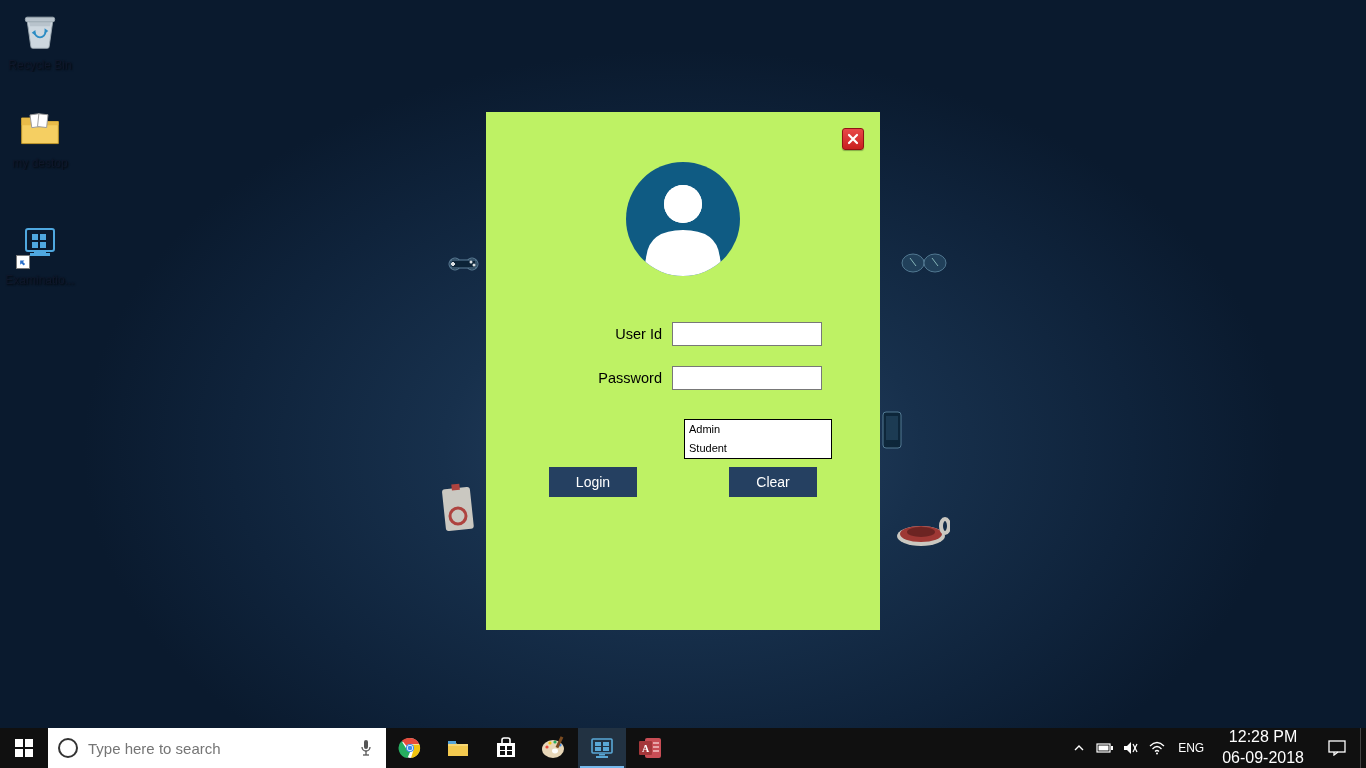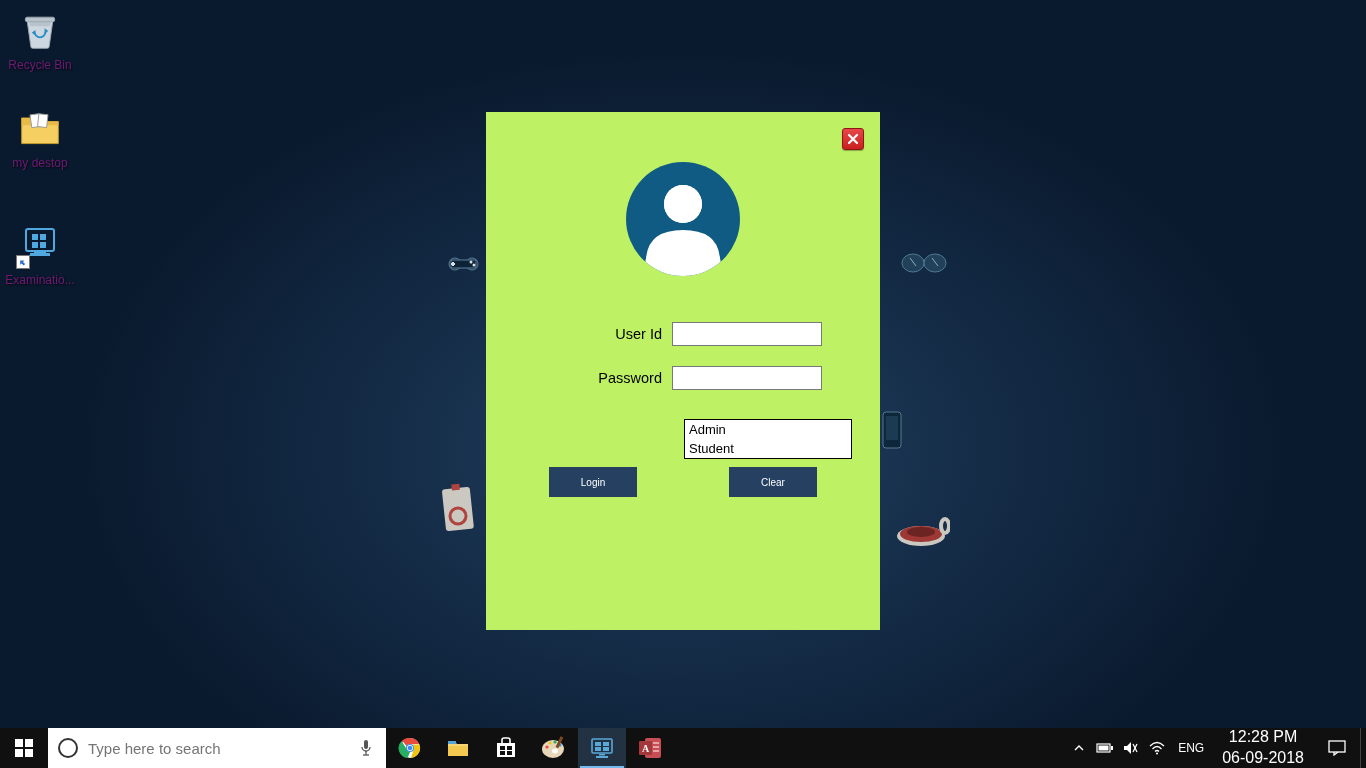--- a/index.html
+++ b/index.html
@@ -5,21 +5,21 @@
   * { box-sizing: border-box; margin: 0; padding: 0; }
   html, body { width: 1366px; height: 768px; overflow: hidden; font-family: "Segoe UI", Tahoma, sans-serif; }
   body {
     background: radial-gradient(ellipse 600px 400px at 683px 450px, #2a4566 0%, #17304c 40%, #0f233b 75%, #0a1a2e 100%);
     position: relative;
   }
 
   
   .desktop-icon { position: absolute; width: 80px; text-align: center; cursor: default; }
   .desktop-icon .icon-img { width: 48px; height: 48px; margin: 0 auto 4px; display: flex; align-items: center; justify-content: center; }
-  .desktop-icon .label { color: #701a75; font-size: 12px; text-shadow: 1px 1px 2px rgba(0,0,0,0.8); white-space: nowrap; overflow: hidden; text-overflow: ellipsis; }
+  .desktop-icon .label { color: #0f172a; font-size: 12px; text-shadow: 1px 1px 2px rgba(0,0,0,0.8); white-space: nowrap; overflow: hidden; text-overflow: ellipsis; }
 
   
   .recycle-bin-svg { width: 44px; height: 44px; }
   
   .folder-svg { width: 44px; height: 40px; }
   
   .app-shortcut { width:44px; height:44px; display:flex; align-items:center; justify-content:center; }
 
   
   .wallpaper-shape { position: absolute; opacity: 0.85; }
@@ -51,29 +51,29 @@
   }
   .select-row { justify-content: flex-end; padding-right: 40px; margin-bottom: 0; }
   .combo { width: 148px; height: 24px; border: 1px solid #3b8fd1; display:flex; background:#fff; }
   .combo-text { flex:1; padding:2px 4px; font-size:13px; display:flex; align-items:center; }
   .combo-text .caret-cursor { width:1px; height:14px; background:#000; animation: blink 1s steps(1) infinite; }
   @keyframes blink { 50% { opacity:0; } }
   .combo-btn { width:17px; background: #e1e9f2; border-left:1px solid #a8c7e6; display:flex; align-items:center; justify-content:center; }
   .combo-btn svg { width:9px; height:6px; }
   .dropdown-list {
     position:absolute; left: 198px; top: 97px;
-    width: 168px; background:#fff; border:1px solid #000; font-size:13px;
+    width: 148px; background:#fff; border:1px solid #000; font-size:11px;
     z-index:5;
   }
   .dropdown-list .opt { padding: 0 4px; height:19px; line-height:19px; cursor:default; }
 
   .login-buttons { position:absolute; top: 355px; left:0; right:0; display:flex; justify-content:center; gap:92px; }
   .login-buttons button {
     width: 88px; height: 30px; background:#254061; color:#fff; border:none;
-    font-size:10px; cursor:pointer;
+    font-size:14px; cursor:pointer;
   }
 
   
   .taskbar { position:absolute; left:0; right:0; bottom:0; height:40px; background:#101010; display:flex; }
   .start-btn { width:48px; height:40px; display:flex; align-items:center; justify-content:center; cursor:pointer; }
   .search-box { width:338px; height:40px; background:#fff; display:flex; align-items:center; padding:0 10px; gap:10px; position:relative; }
   .search-box .cortana { width:20px; height:20px; border:2px solid #333; border-radius:50%; }
   .search-box input { flex:1; border:none; outline:none; font-size:15px; color:#555; background:transparent; }
   .search-box .mic { position:absolute; right:12px; width:16px; height:20px; display:flex; align-items:center; justify-content:center; }
   .task-icons { display:flex; height:40px; }

